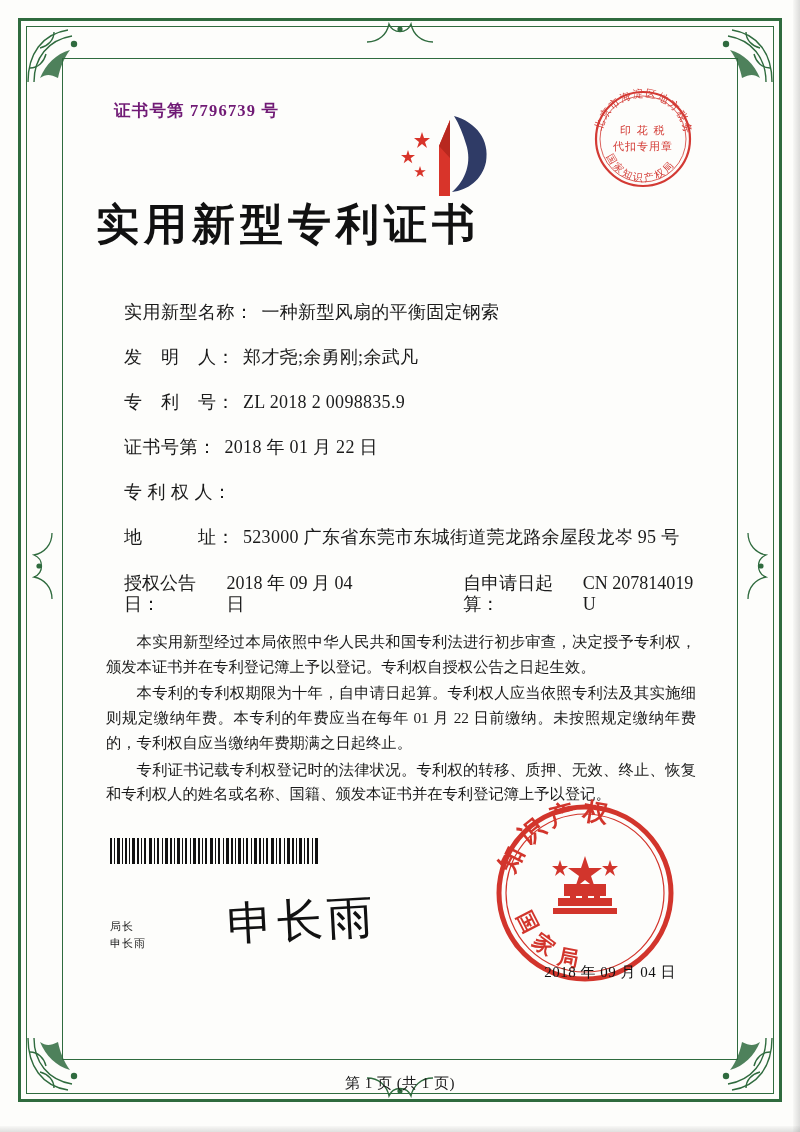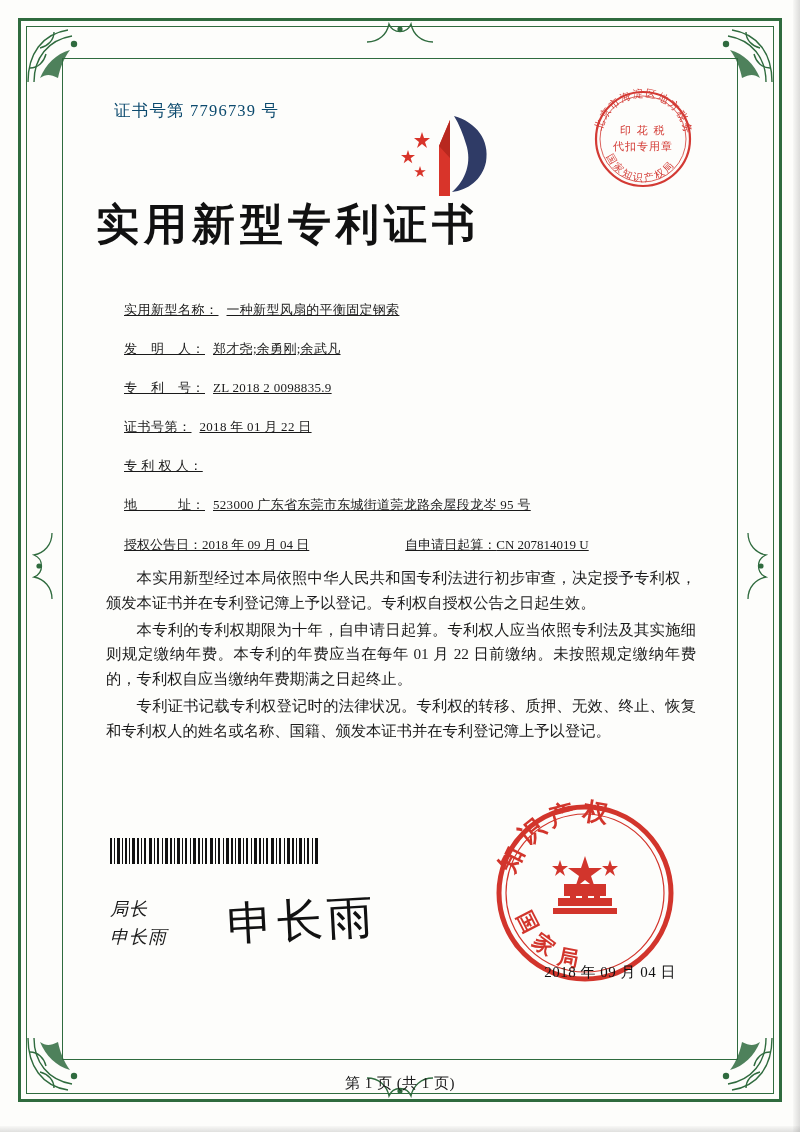--- a/index.html
+++ b/index.html
@@ -85,21 +85,22 @@
     bottom: 72px;
     box-sizing: border-box;
     padding: 30px 34px 0 34px;
   }
 
   
   .cert-no {
     font-size: 16.5px;
     letter-spacing: 1.2px;
     margin: 12px 0 0 18px;
-    color: #0c4a6e;
+    color: #701a75;
+    font-weight: bold;
   }
 
   
   .logo {
     position: absolute;
     left: 330px;
     top: 52px;
     width: 120px;
     height: 92px;
   }
@@ -123,43 +124,41 @@
     font-weight: bold;
     letter-spacing: 5px;
     margin: 74px 0 0 0;
     color: #111;
     font-family: "Liberation Serif", serif;
   }
 
   
   .fields {
     margin: 48px 0 0 28px;
-    font-size: 13px;
+    font-size: 18px;
     line-height: 1.2;
-    text-decoration: underline;
   }
   .row {
     display: flex;
     align-items: baseline;
     margin-bottom: 23.5px;
   }
   .row .label {
     flex: 0 0 auto;
     letter-spacing: 0.5px;
     white-space: pre;
   }
   .row .value {
     margin-left: 8px;
     letter-spacing: 0.3px;
   }
   .grant-row {
     display: flex;
     align-items: baseline;
     margin-bottom: 14px;
-    text-align: center;
   }
   .grant-row .right-part {
     margin-left: 96px;
   }
 
   
   .paras {
     margin: 6px 8px 0 10px;
     font-size: 15.3px;
     line-height: 1.62;
@@ -178,24 +177,23 @@
     width: 210px;
     height: 26px;
   }
   .barcode svg { display:block; width:100%; height:100%; }
 
   
   .director {
     position: absolute;
     left: 48px;
     bottom: 108px;
-    font-size: 18px;
+    font-size: 11px;
     line-height: 1.55;
     letter-spacing: 1px;
-    font-style: italic;
   }
 
   
   .signature {
     position: absolute;
     left: 165px;
     bottom: 108px;
     font-size: 46px;
     font-family: "Liberation Serif", serif;
     color: #111;

